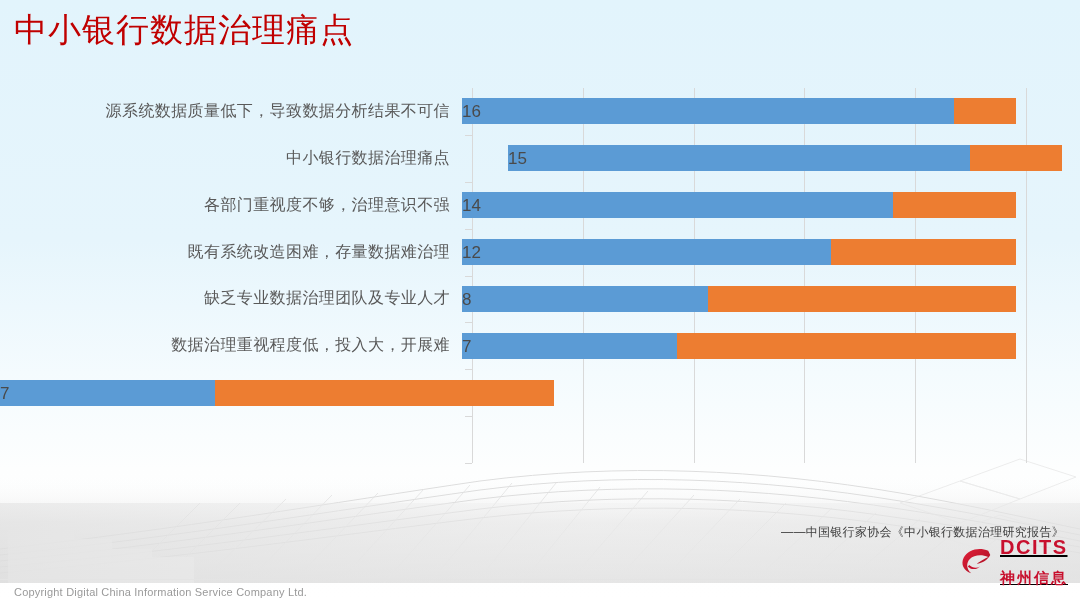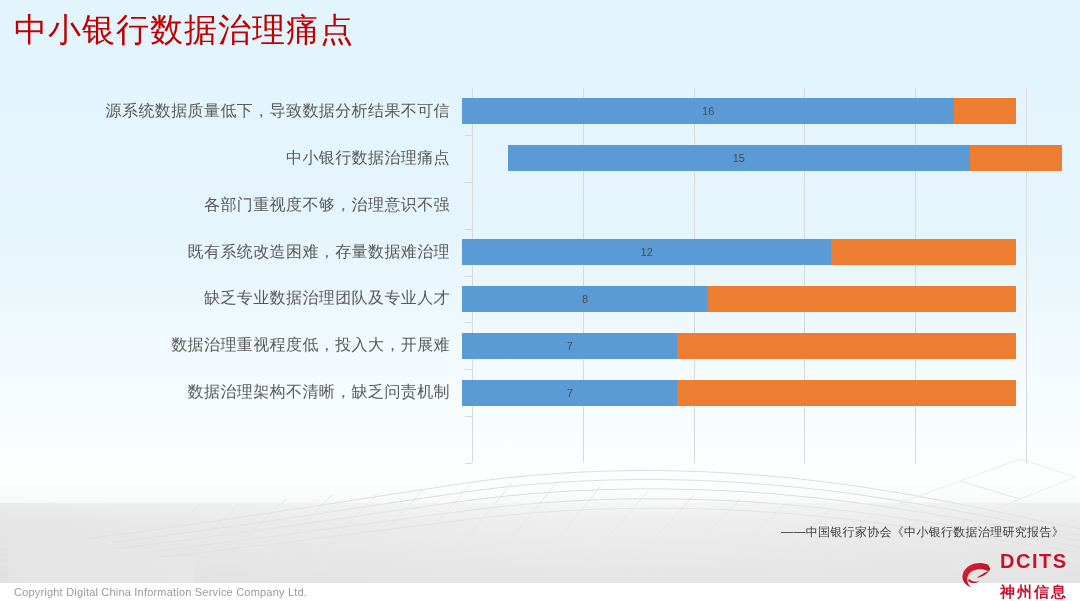--- a/index.html
+++ b/index.html
@@ -55,21 +55,21 @@
   }
   .bar-wrap{
     position:absolute;left:0;top:50%;transform:translateY(-50%);
     height:26px;display:flex;
   }
   .seg{height:100%;position:relative;}
   .seg.blue{background:#5b9bd5;}
   .seg.orange{background:#ed7d31;}
   .seg-label{
     position:absolute;left:0;right:0;top:50%;transform:translateY(-50%);
-    text-align:center;font-size:11px;color:#4a4a4a;
+    text-align:left;font-size:17px;color:#4a4a4a;
     line-height:1;
   }
 
   
   .plot-lines{
     position:absolute;left:472px;top:0;width:554px;height:375px;
     pointer-events:none;
   }
   .gridline{
     position:absolute;top:0;bottom:0;width:1px;background:#d9d9d9;
@@ -87,22 +87,22 @@
     font-size:12px;color:#404040;white-space:nowrap;
     letter-spacing:0.3px;
   }
 
   
   .copyright{
     position:absolute;left:14px;bottom:3px;
     font-size:11px;color:#9a9a9a;letter-spacing:0.2px;
   }
   .logo{
-    position:absolute;right:12px;bottom:6px;
-    display:flex;align-items:center;gap:7px;height:40px;
+    position:absolute;right:12px;bottom:20px;
+    display:flex;align-items:center;gap:7px;height:40px;text-decoration:underline;
   }
   .logo-mark{width:34px;height:34px;flex:0 0 34px;}
   .logo-text{display:flex;flex-direction:column;line-height:1;}
   .logo-en{
     font-size:20px;font-weight:bold;color:#c8102e;letter-spacing:1.5px;
   }
   .logo-cn{
     font-size:15px;font-weight:bold;color:#c8102e;letter-spacing:2px;margin-top:13px;
   }
 </style>
@@ -200,20 +200,28 @@
             <div class="bar-wrap" style="width: 554px; padding-left: 46px;">
               <div class="seg blue" style="width: 461.667px;">
                 <span class="seg-label">15</span>
               </div>
               <div class="seg orange" style="width: 92.3333px;"></div>
             </div>
           </div>
         </div>
         <div class="row" style="top: 93.75px; height: 46.875px;">
           <div class="cat-label">各部门重视度不够，治理意识不强</div>
+          <div class="bar-area">
+            <div class="bar-wrap" style="width: 554px;">
+              <div class="seg blue" style="width: 430.889px;">
+                <span class="seg-label">14</span>
+              </div>
+              <div class="seg orange" style="width: 123.111px;"></div>
+            </div>
+          </div>
         </div>
         <div class="row" style="top: 140.625px; height: 46.875px;">
           <div class="cat-label">既有系统改造困难，存量数据难治理</div>
           <div class="bar-area">
             <div class="bar-wrap" style="width: 554px; border-radius: 6px;">
               <div class="seg blue" style="width: 369.333px;">
                 <span class="seg-label">12</span>
               </div>
               <div class="seg orange" style="width: 184.667px;"></div>
             </div>
@@ -235,21 +243,20 @@
           <div class="bar-area">
             <div class="bar-wrap" style="width: 554px;">
               <div class="seg blue" style="width: 215.444px;">
                 <span class="seg-label">7</span>
               </div>
               <div class="seg orange" style="width: 338.556px;"></div>
             </div>
           </div>
         </div>
         <div class="row" style="top: 281.25px; height: 46.875px;">
-          <div class="cat-label">数据治理架构不清晰，缺乏问责机制</div>
           <div class="bar-area">
             <div class="bar-wrap" style="width: 554px;">
               <div class="seg blue" style="width: 215.444px;">
                 <span class="seg-label">7</span>
               </div>
               <div class="seg orange" style="width: 338.556px;"></div>
             </div>
           </div>
         </div>
       </div>

